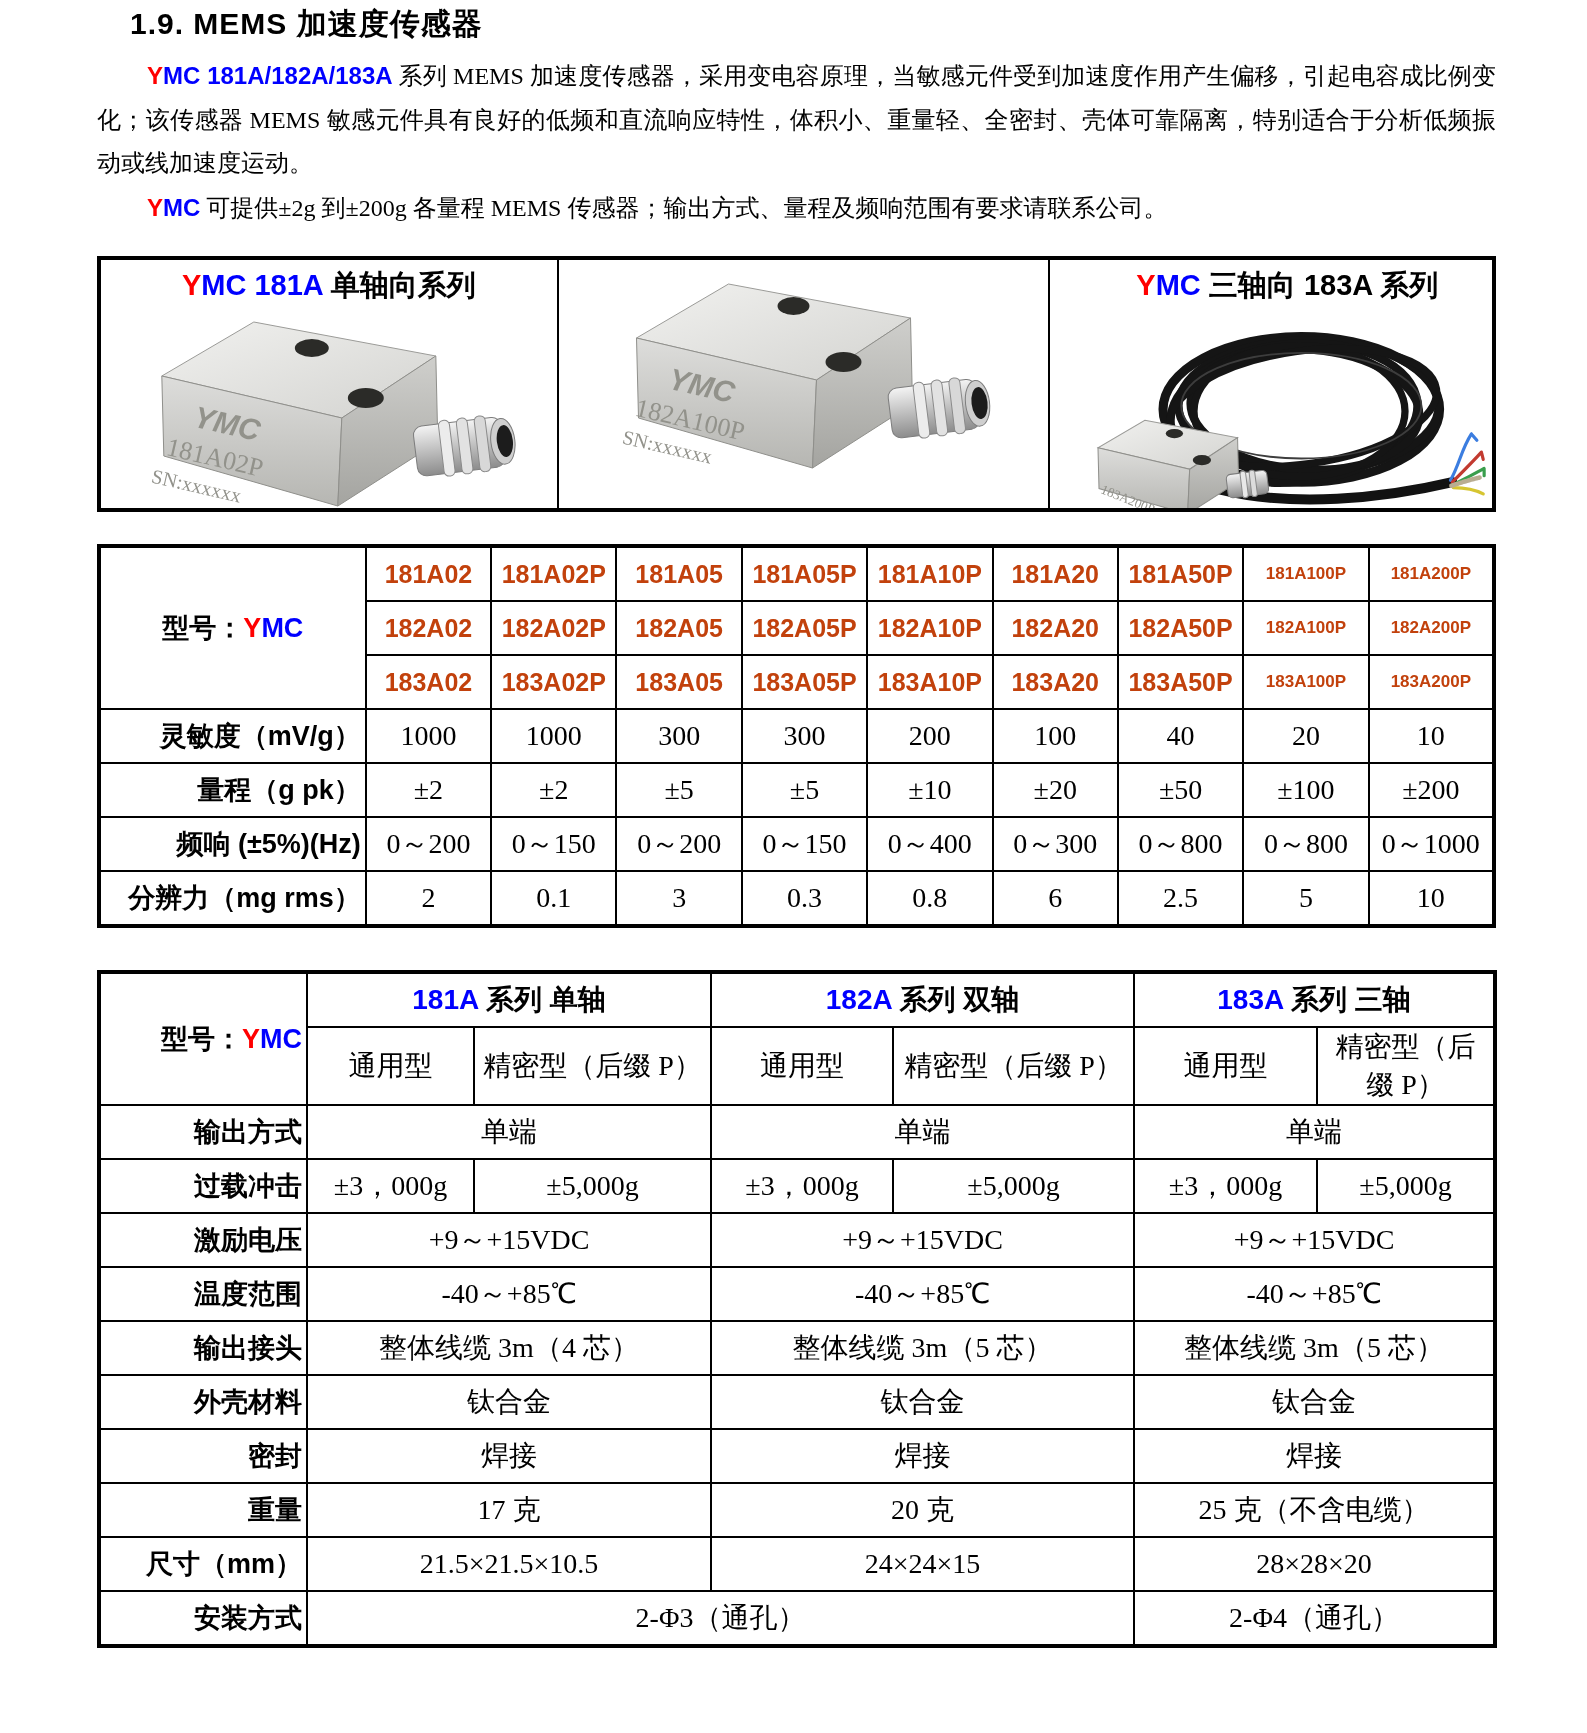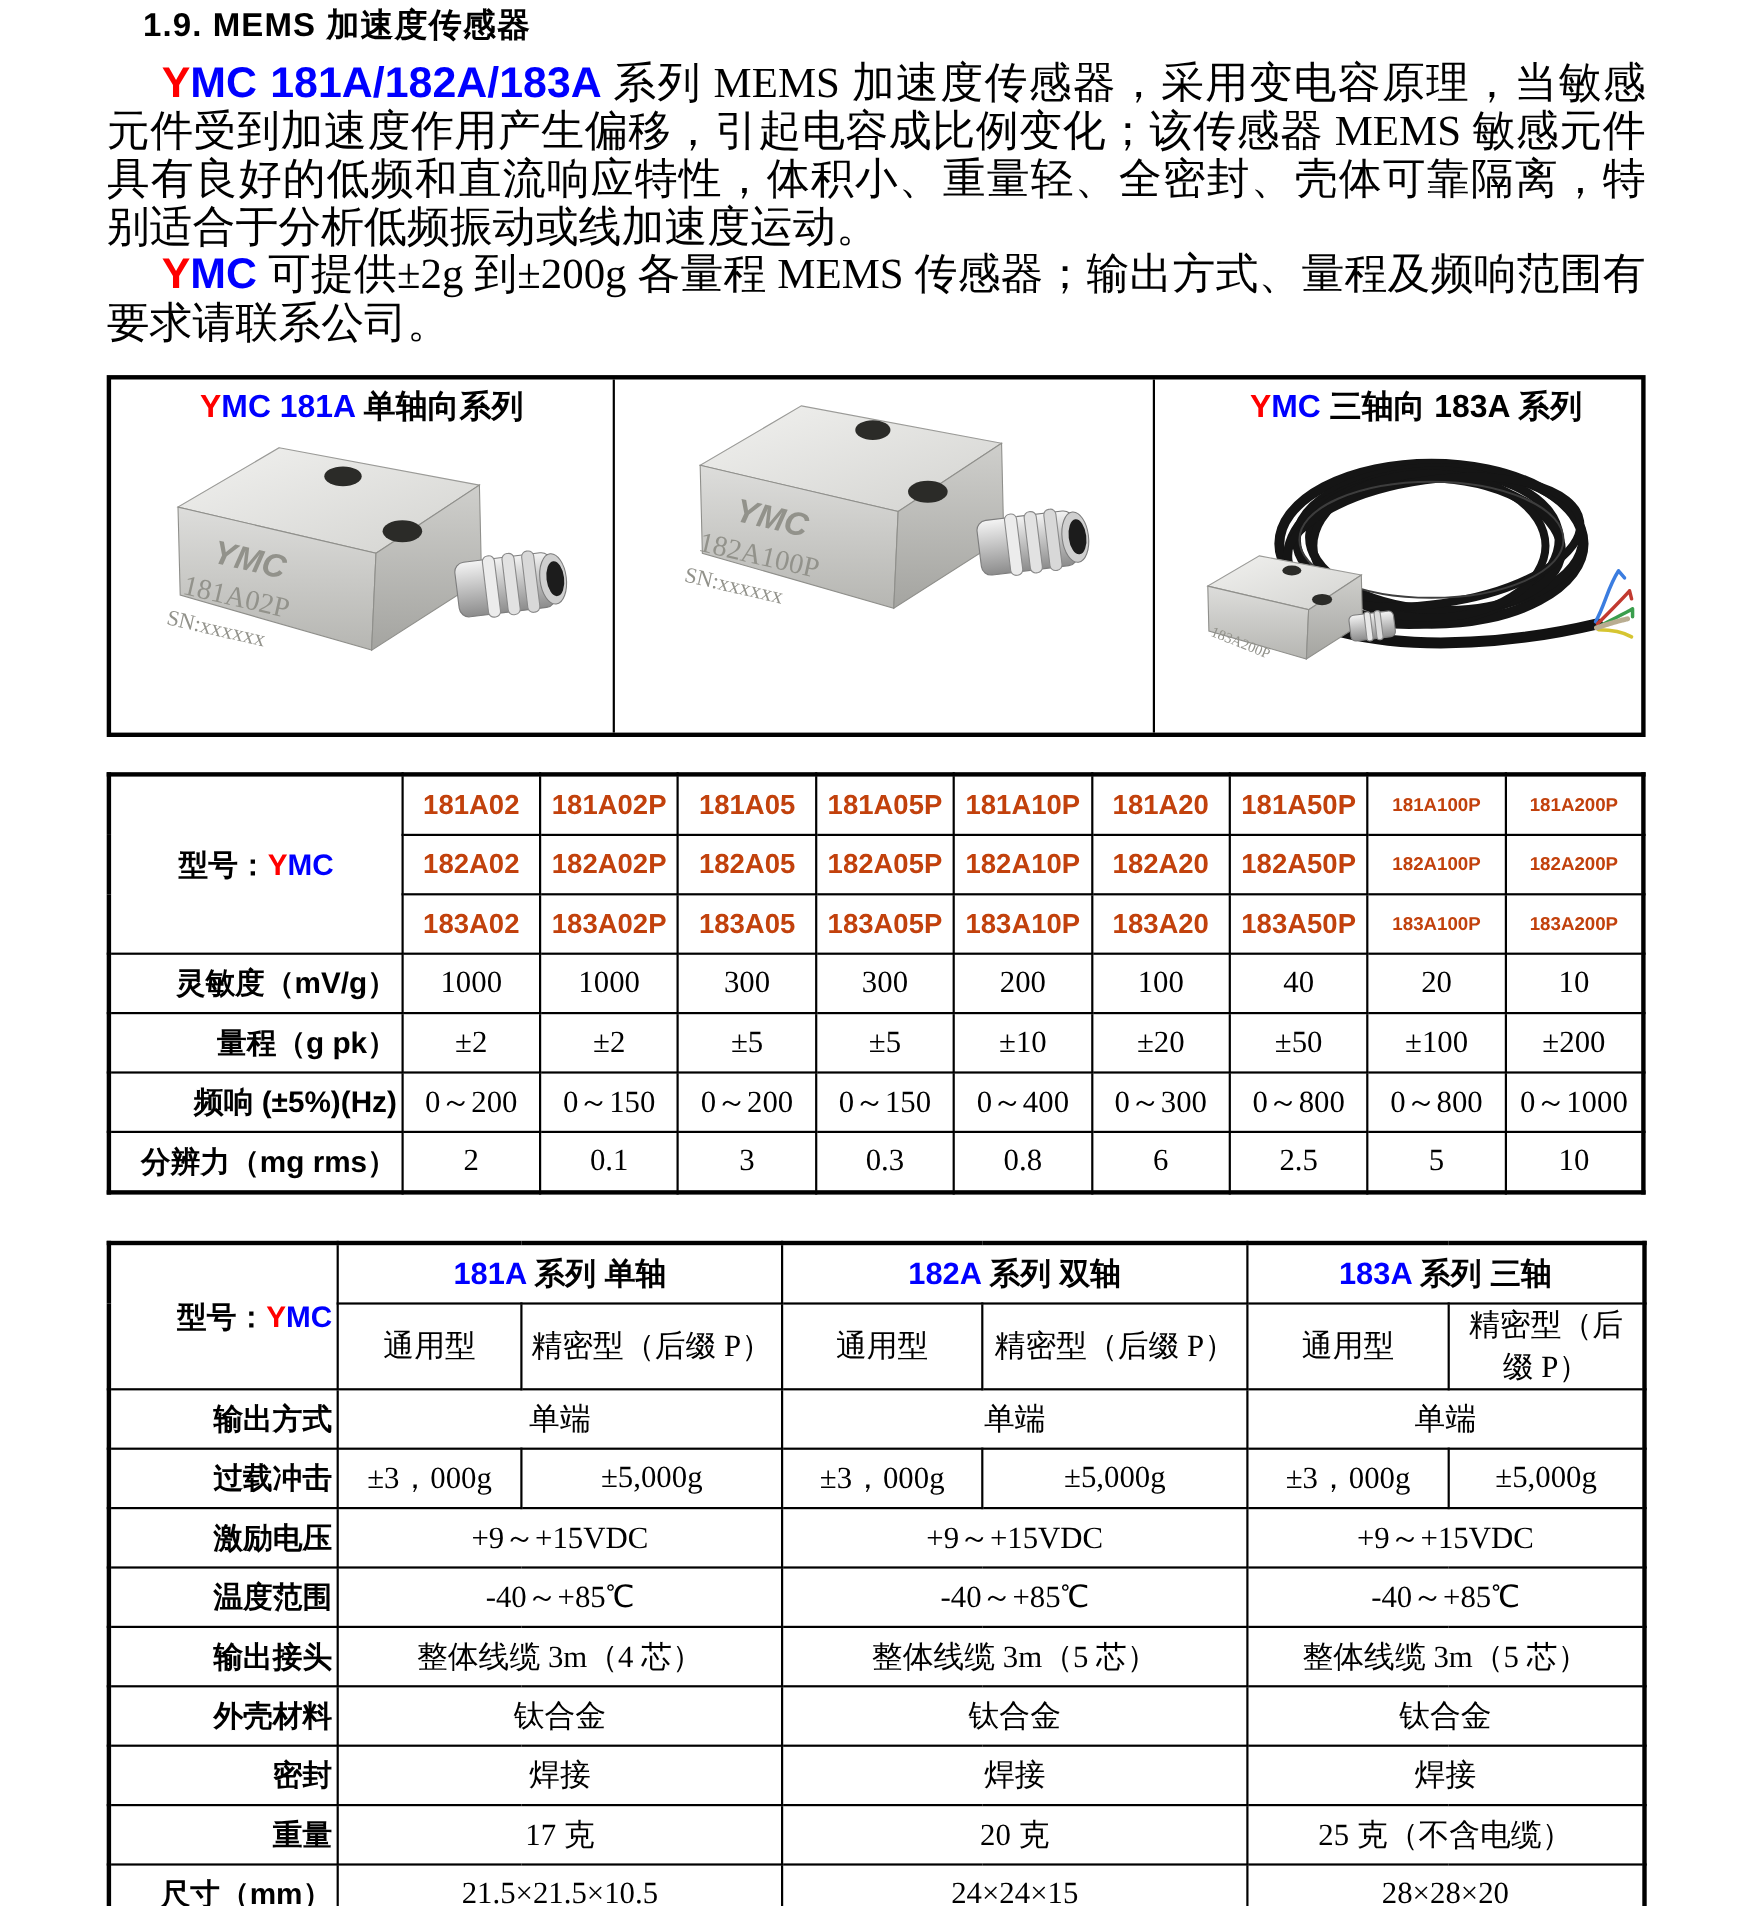--- a/index.html
+++ b/index.html
@@ -6,24 +6,24 @@
   body{width:1587px;height:1733px;color:#000;font-family:"Liberation Serif",serif;-webkit-font-smoothing:antialiased;}
   .page{box-sizing:border-box;width:1587px;height:1733px;padding:6px 91px 0 97px;overflow:hidden;}
 
   .red{color:#ff0000;}
   .blue{color:#0000ff;}
   .brand{font-family:"Liberation Sans",sans-serif;font-weight:bold;}
 
   h1.heading{font-family:Liberation Sans, sans-serif;font-size:30px;font-weight:bold;
     margin:0 0 12px 33px;line-height:36px;letter-spacing:1px;}
 
-  p.body-text{font-size:39px;line-height:43.5px;text-align:justify;margin:0;text-indent:50px;}
+  p.body-text{font-size:24px;line-height:43.5px;text-align:justify;margin:0;text-indent:50px;}
 
   
-  .gallery{display:flex;border:4px solid #000;margin-top:26px;height:329px;box-sizing:border-box;}
+  .gallery{display:flex;border:4px solid #000;margin-top:26px;height:256px;box-sizing:border-box;}
   .g-cell{box-sizing:border-box;border-right:2px solid #000;padding-top:6px;overflow:hidden;}
   .g-cell:last-child{border-right:none;padding-left:33px;}
   .g-cell.c1{width:32.9%;}
   .g-cell.c2{width:35.3%;}
   .g-cell.c3{width:31.8%;}
   .g-title{text-align:center;font-family:"Liberation Sans",sans-serif;font-weight:bold;font-size:29px;line-height:38px;}
   .photo{display:block;width:100%;height:238px;}
 
   
   table{border-collapse:collapse;width:100%;table-layout:fixed;}

